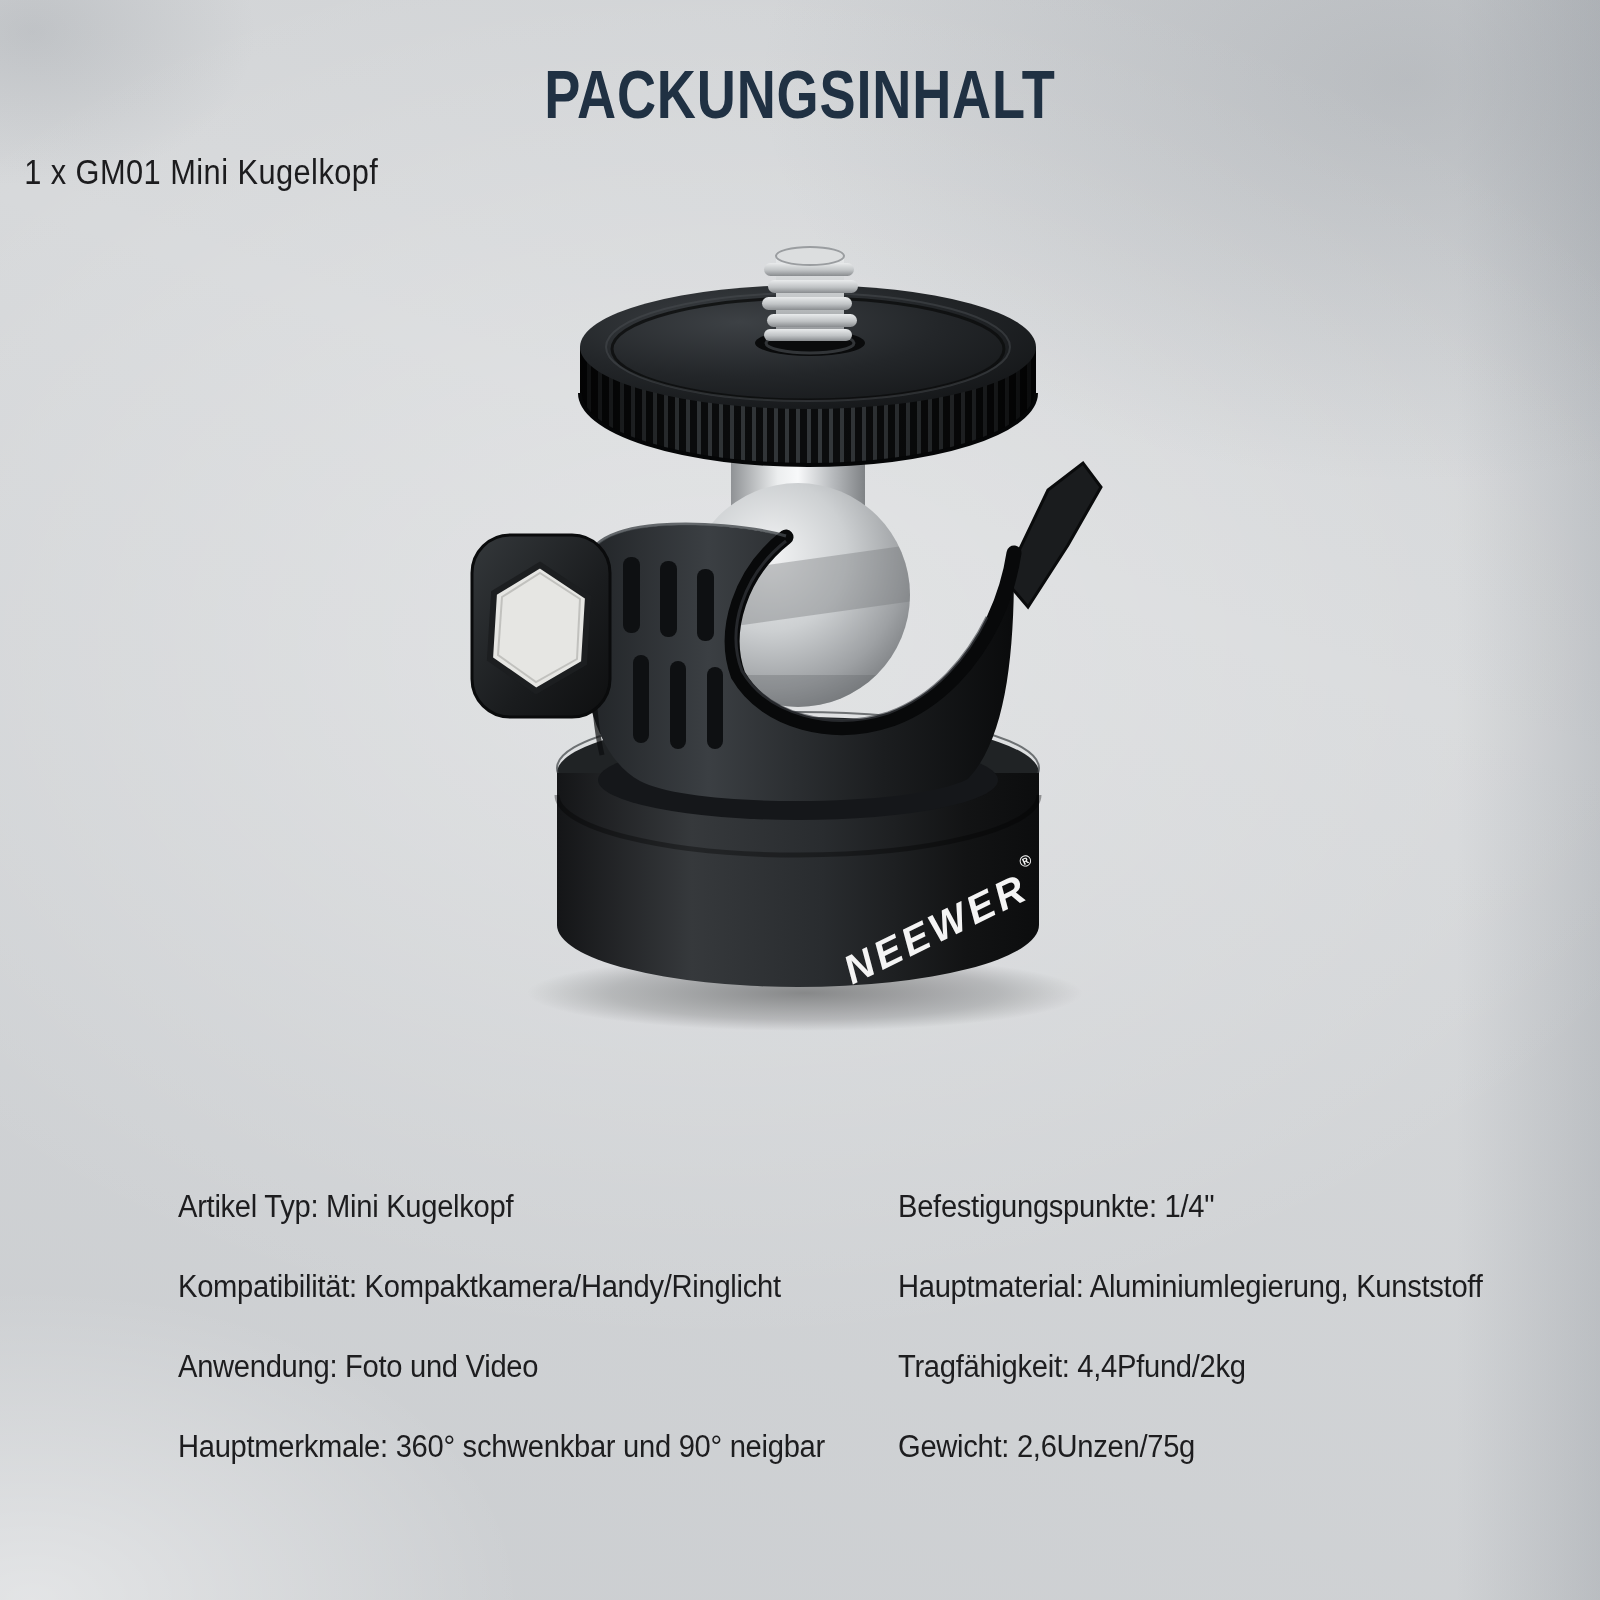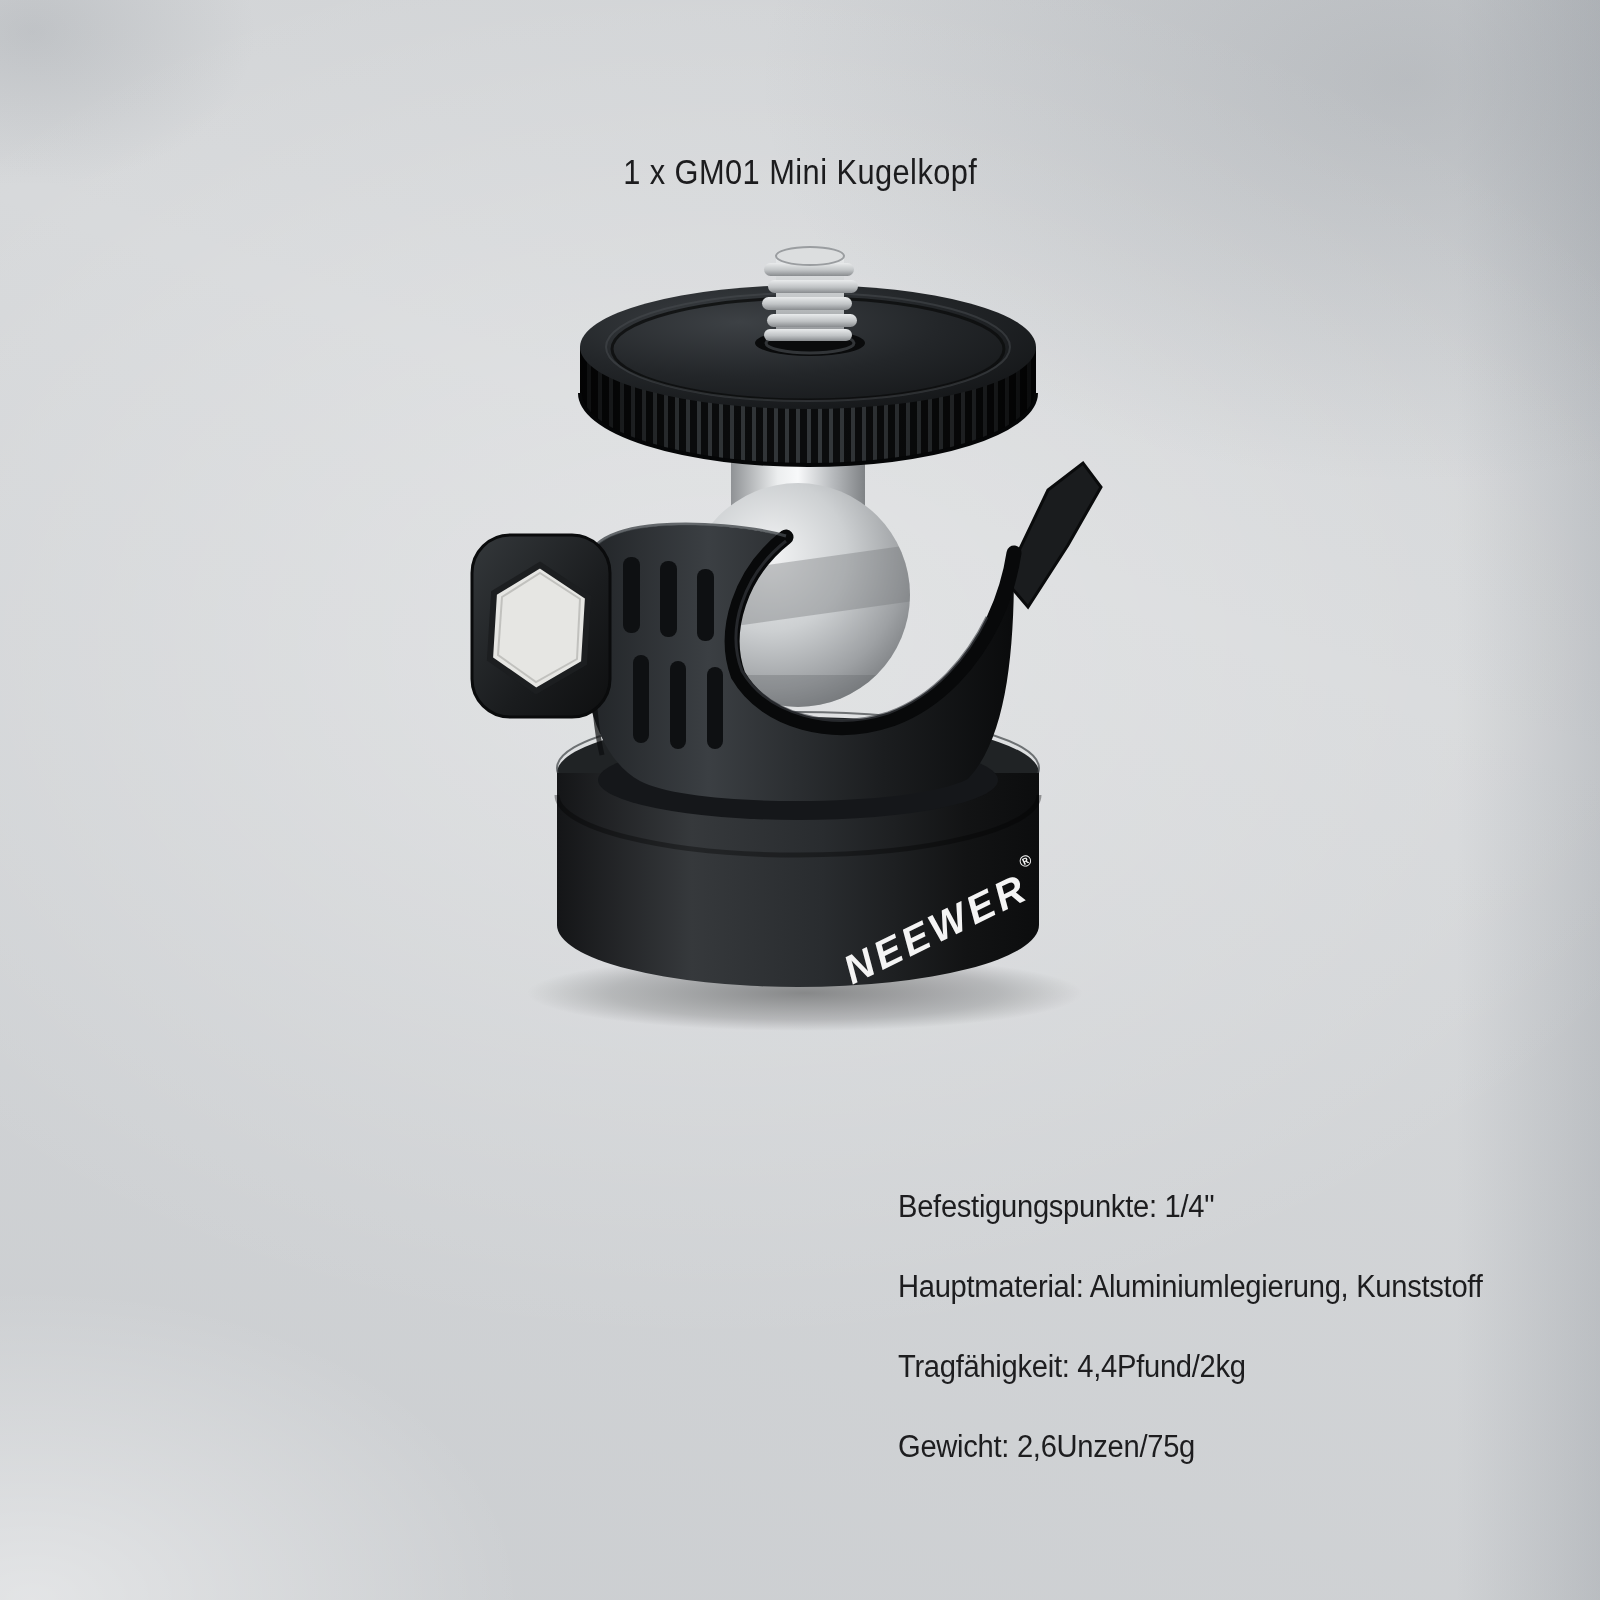--- a/index.html
+++ b/index.html
@@ -21,21 +21,21 @@
       linear-gradient(200deg, rgba(140,146,152,0.10), transparent 35%, rgba(148,154,161,0.15) 92%);
   }
   .header{position:absolute;left:0;top:58px;width:100%;text-align:center;}
   .title{
     display:inline-block;
     font-size:66px;font-weight:800;line-height:1.1;
     letter-spacing:1px;color:#203143;
     transform:scale(0.82,1.04);transform-origin:50% 50%;
     white-space:nowrap;
   }
-  .subtitle-wrap{position:absolute;left:0;top:152px;width:100%;text-align:center;}
+  .subtitle-wrap{position:absolute;left:0;top:152px;width:100%;}
   .subtitle{
     display:inline-block;
     font-size:35px;font-weight:400;color:#1c1c1e;
     transform:scaleX(0.88);transform-origin:50% 50%;
     white-space:nowrap;letter-spacing:0.5px;
   }
   .figure{position:absolute;left:430px;top:235px;width:680px;height:800px;}
   .spec-head-wrap{position:absolute;left:175px;top:1058px;}
   .spec-head-bar{
     position:absolute;left:0;top:59px;width:385px;height:31px;
@@ -58,20 +58,23 @@
     transform:scaleX(0.94);transform-origin:0 0;
     white-space:nowrap;letter-spacing:-0.3px;
   }
 </style>
 </head>
 <body>
 
 <div class="page">
   <div class="bg-texture"></div>
 
+  <div class="header">
+    <div class="title">PACKUNGSINHALT</div>
+  </div>
   <div class="subtitle-wrap">
     <div class="subtitle">1 x GM01 Mini Kugelkopf</div>
   </div>
 
   <svg class="figure" viewBox="0 0 680 800" xmlns="http://www.w3.org/2000/svg">
     <defs>
       <radialGradient id="shadowGrad" cx="50%" cy="50%" r="50%">
         <stop offset="0%" stop-color="#000" stop-opacity="0.38"></stop>
         <stop offset="70%" stop-color="#000" stop-opacity="0.16"></stop>
         <stop offset="100%" stop-color="#000" stop-opacity="0"></stop>
@@ -210,20 +213,26 @@
       <rect x="334" y="28" width="90" height="13" rx="6.5" fill="url(#threadGrad)"></rect>
       <rect x="338" y="45" width="90" height="13" rx="6.5" fill="url(#threadGrad)"></rect>
       <rect x="332" y="62" width="90" height="13" rx="6.5" fill="url(#threadGrad)"></rect>
       <rect x="337" y="79" width="90" height="13" rx="6.5" fill="url(#threadGrad)"></rect>
       <rect x="334" y="94" width="88" height="12" rx="6" fill="url(#threadGrad)"></rect>
       <ellipse cx="380" cy="21" rx="34" ry="9" fill="#dcdedf" stroke="#9a9da0" stroke-width="2"></ellipse>
     </g>
   </svg>
 
 
+  <div class="spec-col left">
+    <div class="spec-row">Artikel Typ: Mini Kugelkopf</div>
+    <div class="spec-row">Kompatibilität: Kompaktkamera/Handy/Ringlicht</div>
+    <div class="spec-row">Anwendung: Foto und Video</div>
+    <div class="spec-row">Hauptmerkmale: 360° schwenkbar und 90° neigbar</div>
+  </div>
 
   <div class="spec-col right">
     <div class="spec-row">Befestigungspunkte: 1/4"</div>
     <div class="spec-row">Hauptmaterial: Aluminiumlegierung, Kunststoff</div>
     <div class="spec-row">Tragfähigkeit: 4,4Pfund/2kg</div>
     <div class="spec-row">Gewicht: 2,6Unzen/75g</div>
   </div>
 </div>
 
 </body></html>

